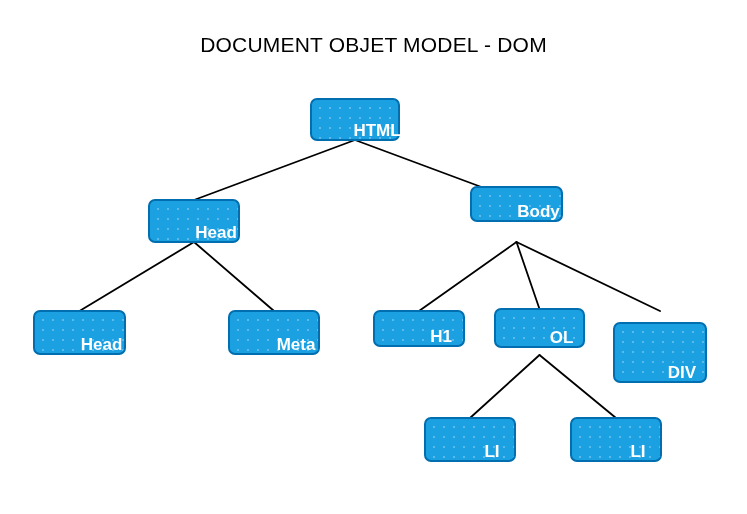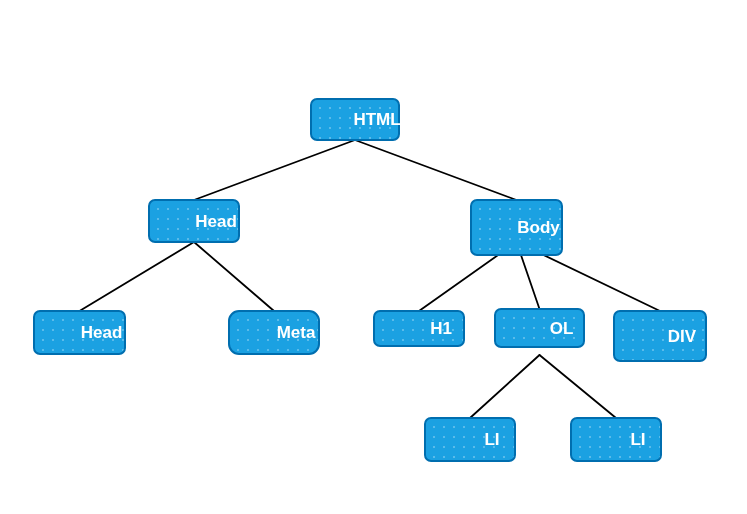--- a/index.html
+++ b/index.html
@@ -37,73 +37,74 @@
     left: 0;
     width: 747px;
     height: 514px;
   }
   .node {
     position: absolute;
     box-sizing: border-box;
     border: 2px solid;
     border-radius: 7px;
     display: flex;
-    align-items: center;
+    align-items: flex-end;
     justify-content: center;
     font-size: 17px;
     font-weight: 700;
     
     background-image: radial-gradient(rgba(255,255,255,0.28) 1px, rgba(255,255,255,0) 1.3px);
     background-size: 10px 10px;
     background-position: 3px 3px;
     padding-left: 44px;
   }
   .node span {
     display: block;
     line-height: 1;
   }
 </style>
 </head>
 <body>
 
 <div id="canvas">
+  <h1 id="title">DOCUMENT OBJET MODEL - DOM</h1>
   <svg id="edges" xmlns="http://www.w3.org/2000/svg" viewBox="0 0 747 514">
       <line x1="355" y1="140" x2="194" y2="200" stroke="#000000" stroke-width="1.8" stroke-linecap="round"></line>
       <line x1="355" y1="140" x2="516.5" y2="200" stroke="#000000" stroke-width="1.8" stroke-linecap="round"></line>
       <line x1="194" y1="242" x2="79.5" y2="311" stroke="#000000" stroke-width="1.8" stroke-linecap="round"></line>
       <line x1="194" y1="242" x2="274" y2="311" stroke="#000000" stroke-width="1.8" stroke-linecap="round"></line>
       <line x1="516.5" y1="242" x2="419" y2="311" stroke="#000000" stroke-width="1.8" stroke-linecap="round"></line>
       <line x1="516.5" y1="242" x2="539.5" y2="309" stroke="#000000" stroke-width="1.8" stroke-linecap="round"></line>
       <line x1="516.5" y1="242" x2="660" y2="311" stroke="#000000" stroke-width="1.8" stroke-linecap="round"></line>
       <line x1="539.5" y1="355" x2="470" y2="418" stroke="#000000" stroke-width="1.8" stroke-linecap="round"></line>
       <line x1="539.5" y1="355" x2="616" y2="418" stroke="#000000" stroke-width="1.8" stroke-linecap="round"></line>
     </svg>
   <div id="nodes">
       <div class="node" style="left: 310px; top: 98px; width: 90px; height: 43px; background-color: rgb(27, 161, 226); border-color: rgb(0, 110, 175); color: rgb(255, 255, 255);">
         <span>HTML</span>
       </div>
       <div class="node" style="left: 148px; top: 199px; width: 92px; height: 44px; background-color: rgb(27, 161, 226); border-color: rgb(0, 110, 175); color: rgb(255, 255, 255);">
         <span>Head</span>
       </div>
-      <div class="node" style="left: 470px; top: 199px; width: 93px; height: 57px; background-color: rgb(27, 161, 226); border-color: rgb(0, 110, 175); color: rgb(255, 255, 255);">
+      <div class="node" style="left: 470px; top: 186px; width: 93px; height: 36px; background-color: rgb(27, 161, 226); border-color: rgb(0, 110, 175); color: rgb(255, 255, 255);">
         <span>Body</span>
       </div>
       <div class="node" style="left: 33px; top: 310px; width: 93px; height: 45px; background-color: rgb(27, 161, 226); border-color: rgb(0, 110, 175); color: rgb(255, 255, 255);">
         <span>Head</span>
       </div>
-      <div class="node" style="left: 228px; top: 310px; width: 92px; height: 45px; background-color: rgb(27, 161, 226); border-color: rgb(0, 110, 175); color: rgb(255, 255, 255); border-radius: 11px;">
+      <div class="node" style="left: 228px; top: 310px; width: 92px; height: 45px; background-color: rgb(27, 161, 226); border-color: rgb(0, 110, 175); color: rgb(255, 255, 255);">
         <span>Meta</span>
       </div>
       <div class="node" style="left: 373px; top: 310px; width: 92px; height: 37px; background-color: rgb(27, 161, 226); border-color: rgb(0, 110, 175); color: rgb(255, 255, 255);">
         <span>H1</span>
       </div>
       <div class="node" style="left: 494px; top: 308px; width: 91px; height: 40px; background-color: rgb(27, 161, 226); border-color: rgb(0, 110, 175); color: rgb(255, 255, 255);">
         <span>OL</span>
       </div>
-      <div class="node" style="left: 613px; top: 310px; width: 94px; height: 52px; background-color: rgb(27, 161, 226); border-color: rgb(0, 110, 175); color: rgb(255, 255, 255);">
+      <div class="node" style="left: 613px; top: 322px; width: 94px; height: 61px; background-color: rgb(27, 161, 226); border-color: rgb(0, 110, 175); color: rgb(255, 255, 255);">
         <span>DIV</span>
       </div>
       <div class="node" style="left: 424px; top: 417px; width: 92px; height: 45px; background-color: rgb(27, 161, 226); border-color: rgb(0, 110, 175); color: rgb(255, 255, 255);">
         <span>LI</span>
       </div>
       <div class="node" style="left: 570px; top: 417px; width: 92px; height: 45px; background-color: rgb(27, 161, 226); border-color: rgb(0, 110, 175); color: rgb(255, 255, 255);">
         <span>LI</span>
       </div>
     </div>
 </div>

